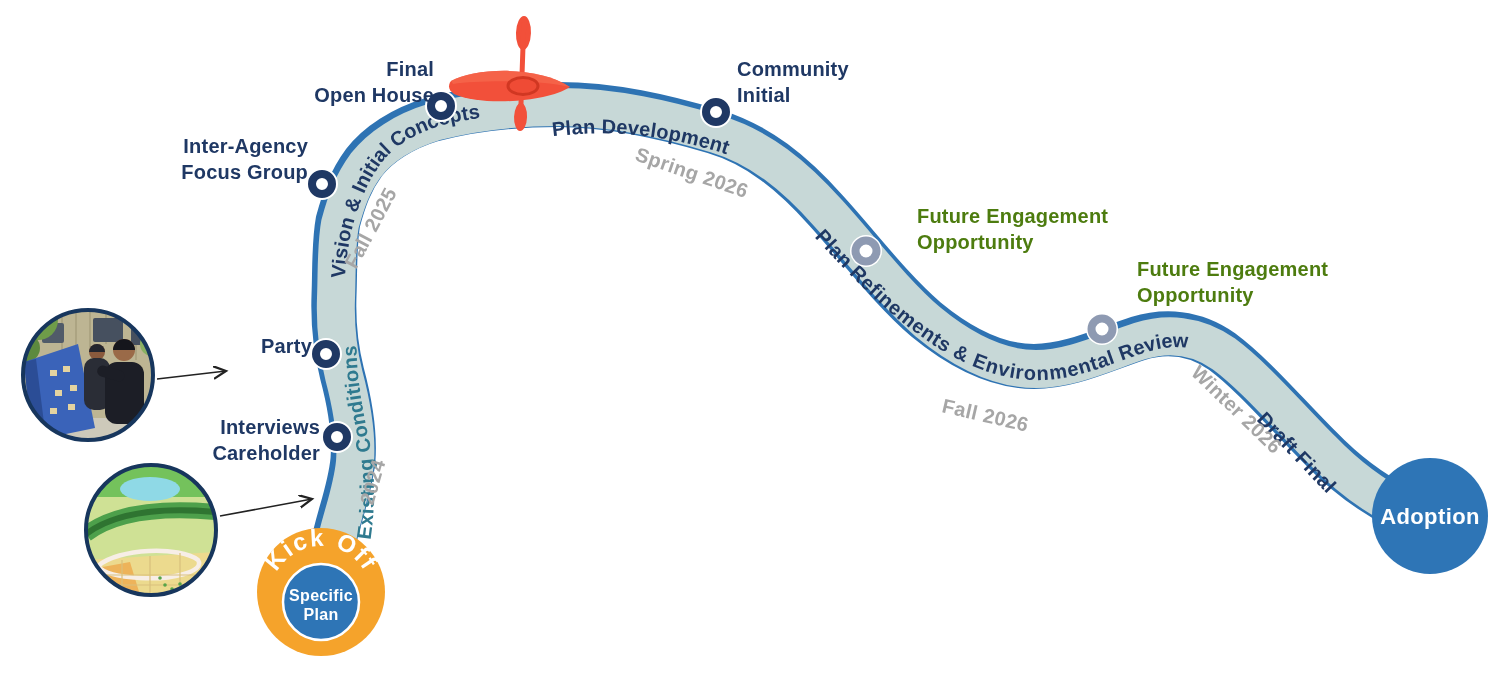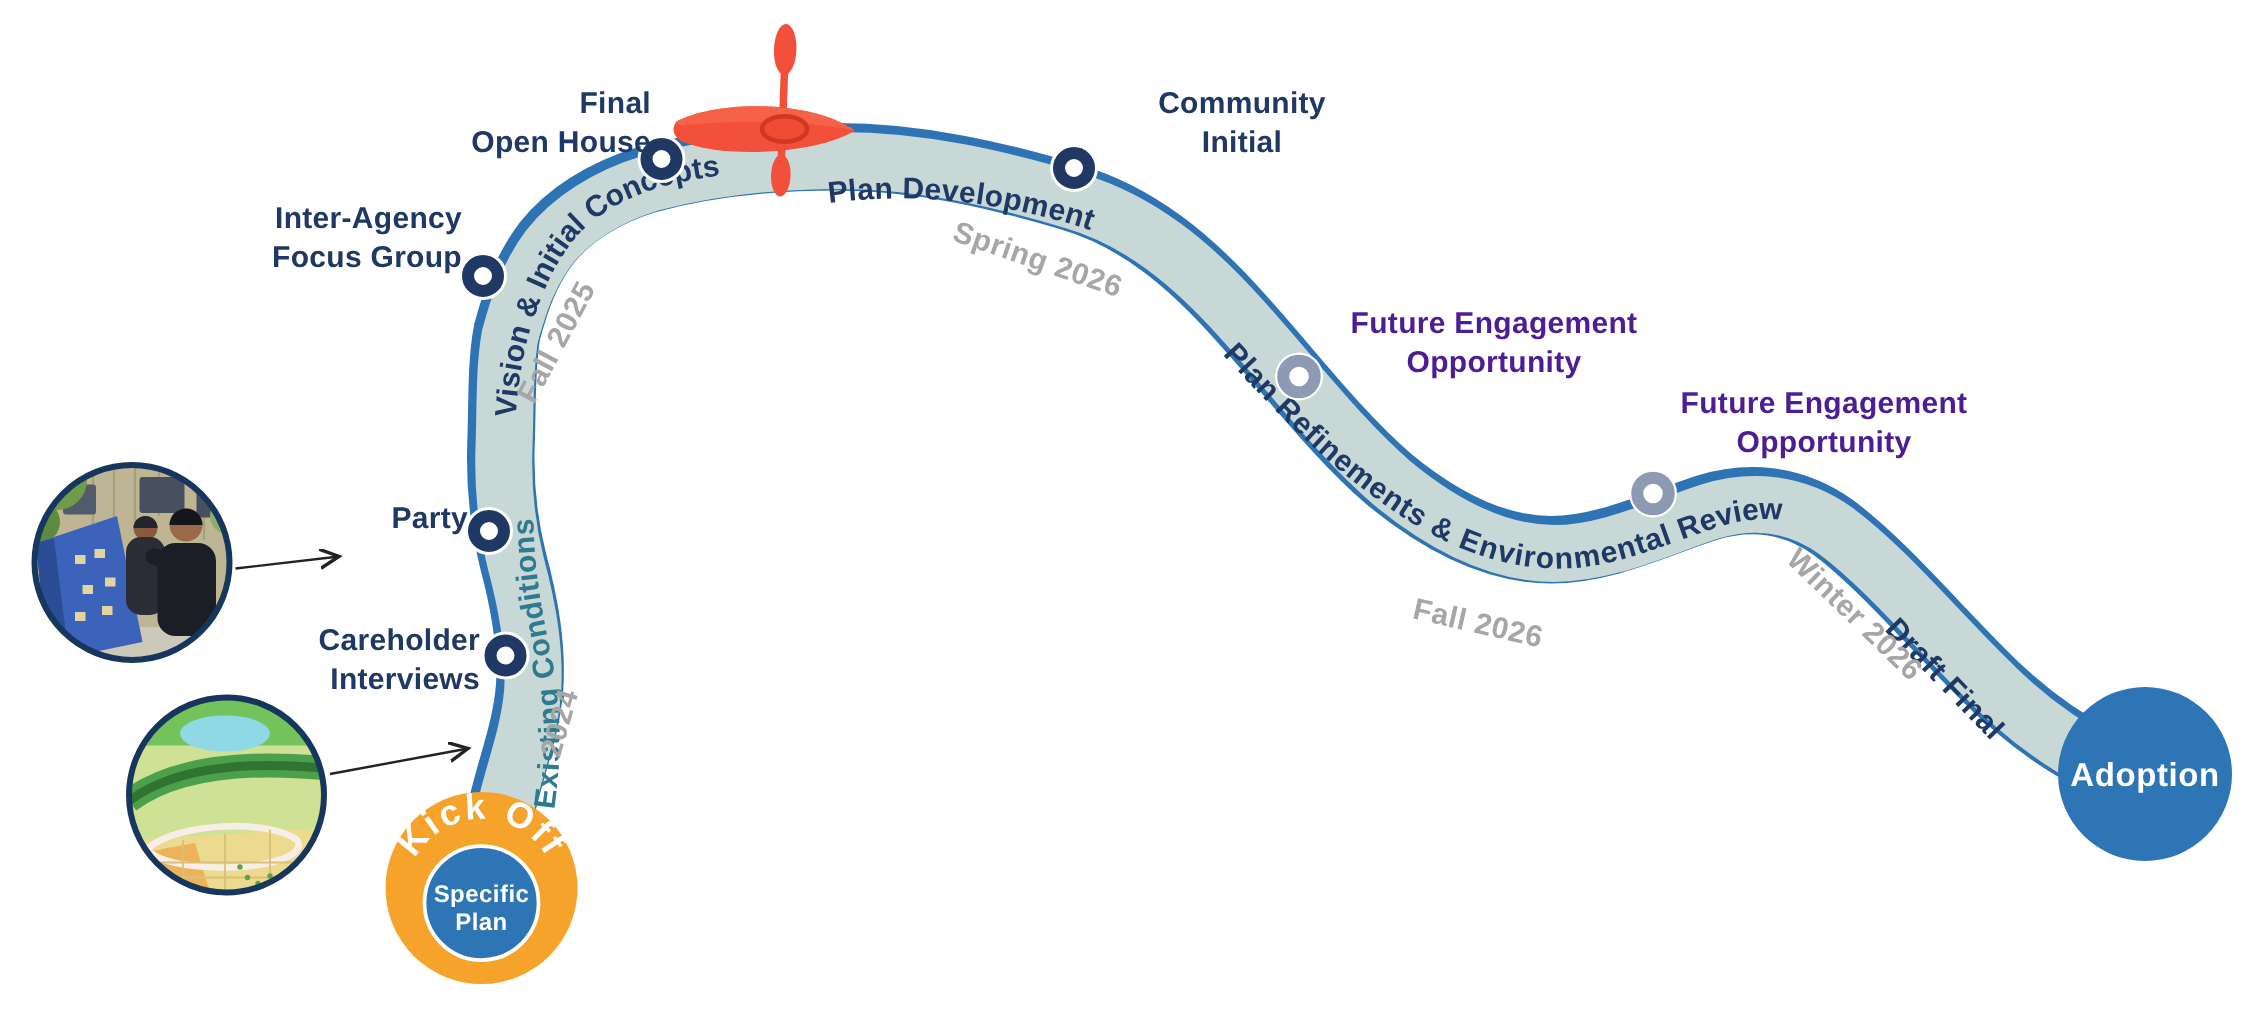--- a/index.html
+++ b/index.html
@@ -6,23 +6,23 @@
   .canvas{position:relative;width:1500px;height:680px;background:#ffffff;overflow:hidden;
           font-family:"Liberation Sans",sans-serif;}
   svg text{font-family:"Liberation Sans",sans-serif;}
   .phase-t{font-weight:700;font-size:20px;fill:#1f3864;letter-spacing:.4px;}
   .phase-teal{fill:#2f7a8f;}
   .date-t{font-weight:700;font-size:20px;fill:#a6a6a6;letter-spacing:.4px;}
   .arc-t{font-weight:700;font-size:24px;fill:#ffffff;letter-spacing:2px;}
   .badge-t{font-weight:700;font-size:16px;fill:#ffffff;letter-spacing:.3px;}
   .adopt-t{font-weight:700;font-size:22px;fill:#ffffff;letter-spacing:.4px;}
   .ms-label{position:absolute;width:182px;font-weight:700;font-size:20px;line-height:26px;
-            color:#1f3864;letter-spacing:.2px;text-align:center;}
+            color:#1f3864;letter-spacing:.2px;}
   .ms-label.right{text-align:right;}
-  .ms-label.future{color:#4c1d95;}
+  .ms-label.future{color:#4d7c0f;margin-left:36px;}
 </style>
 </head>
 <body>
 
 <div class="canvas">
 
   <svg width="1500" height="680" viewBox="0 0 1500 680" style="position:absolute;left:0;top:0;">
     <defs>
       <marker id="ah" markerWidth="12" markerHeight="12" refX="8" refY="4" orient="auto">
         <path d="M0,0 L8,4 L0,8" fill="none" stroke="#222" stroke-width="1.4"></path>
@@ -201,22 +201,22 @@
       <circle cx="151" cy="530" r="65" fill="none" stroke="#17365d" stroke-width="4"></circle>
     </g>
 
     <g stroke="#222" stroke-width="1.6" fill="none">
       <path d="M157 379 L226 371" marker-end="url(#ah)"></path>
       <path d="M220 516 L312 499" marker-end="url(#ah)"></path>
     </g>
   </svg>
 
   <div class="ms-label right" style="left:138px;top:414px;">
+    <div>Interviews</div>
     <div>Careholder</div>
-    <div>Interviews</div>
   </div>
   <div class="ms-label right" style="left:130px;top:333px;">
     <div>Party</div>
   </div>
   <div class="ms-label right" style="left:126px;top:133px;">
     <div>Inter-Agency</div>
     <div>Focus Group</div>
   </div>
   <div class="ms-label right" style="left:252px;top:56px;">
     <div>Final</div>

